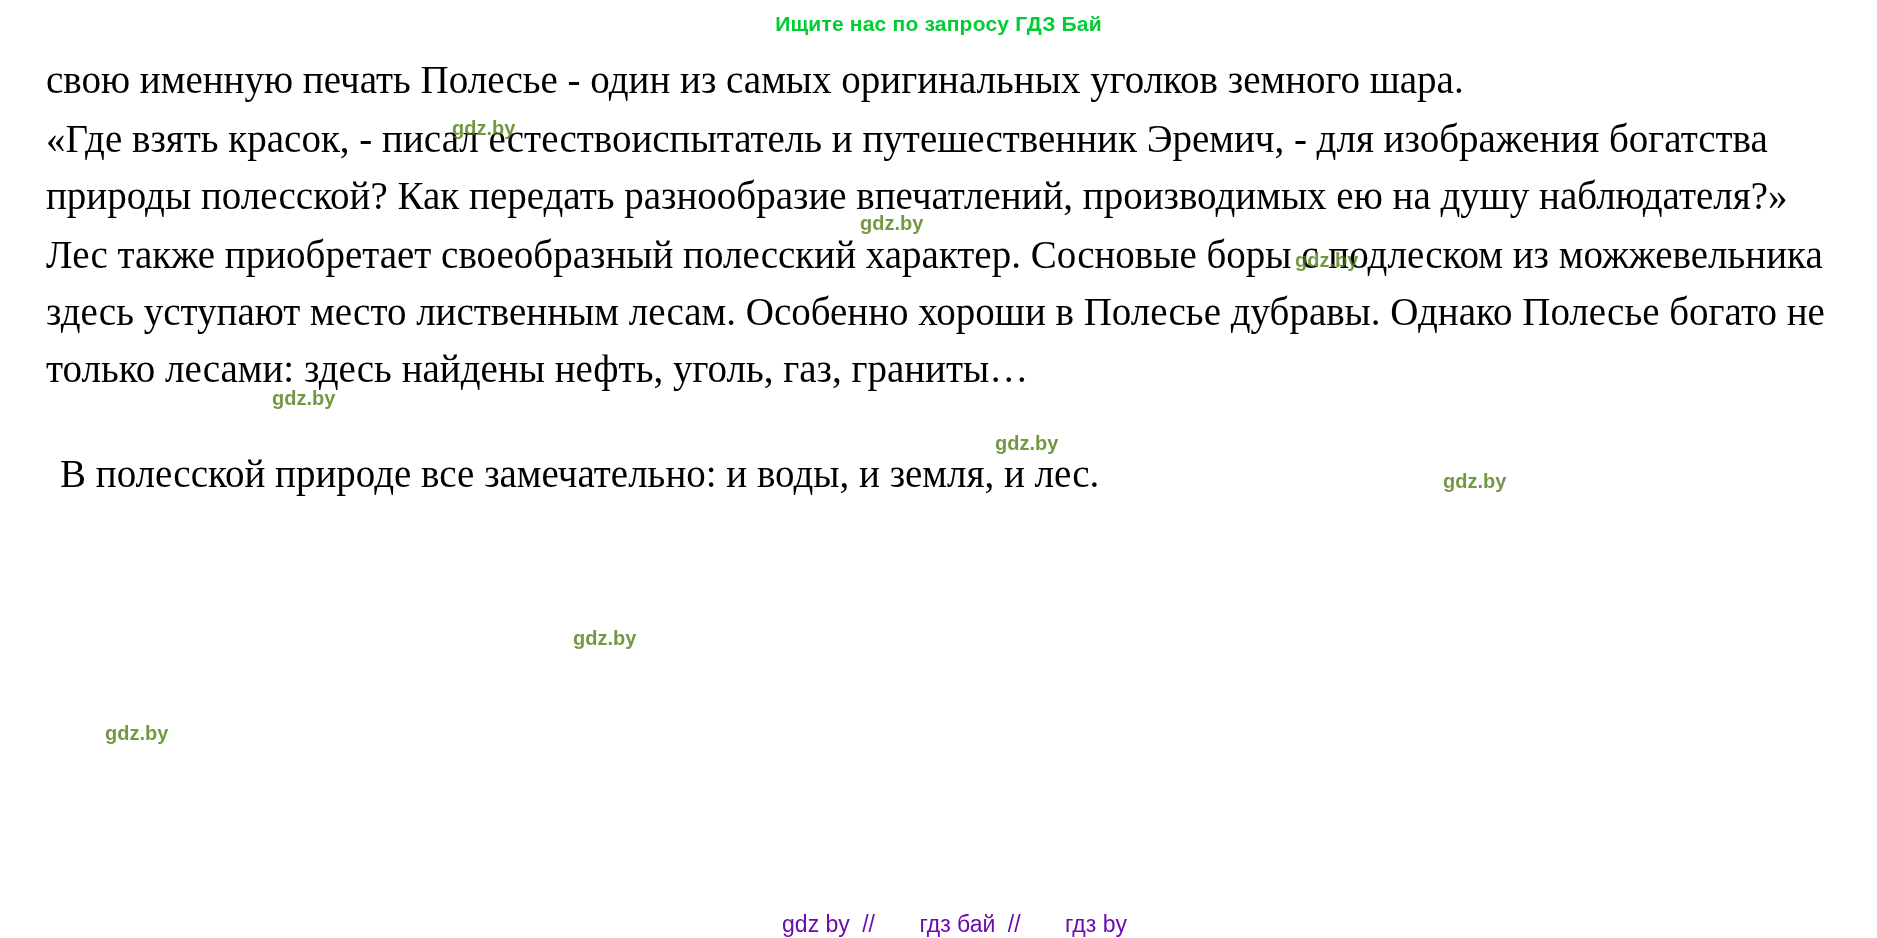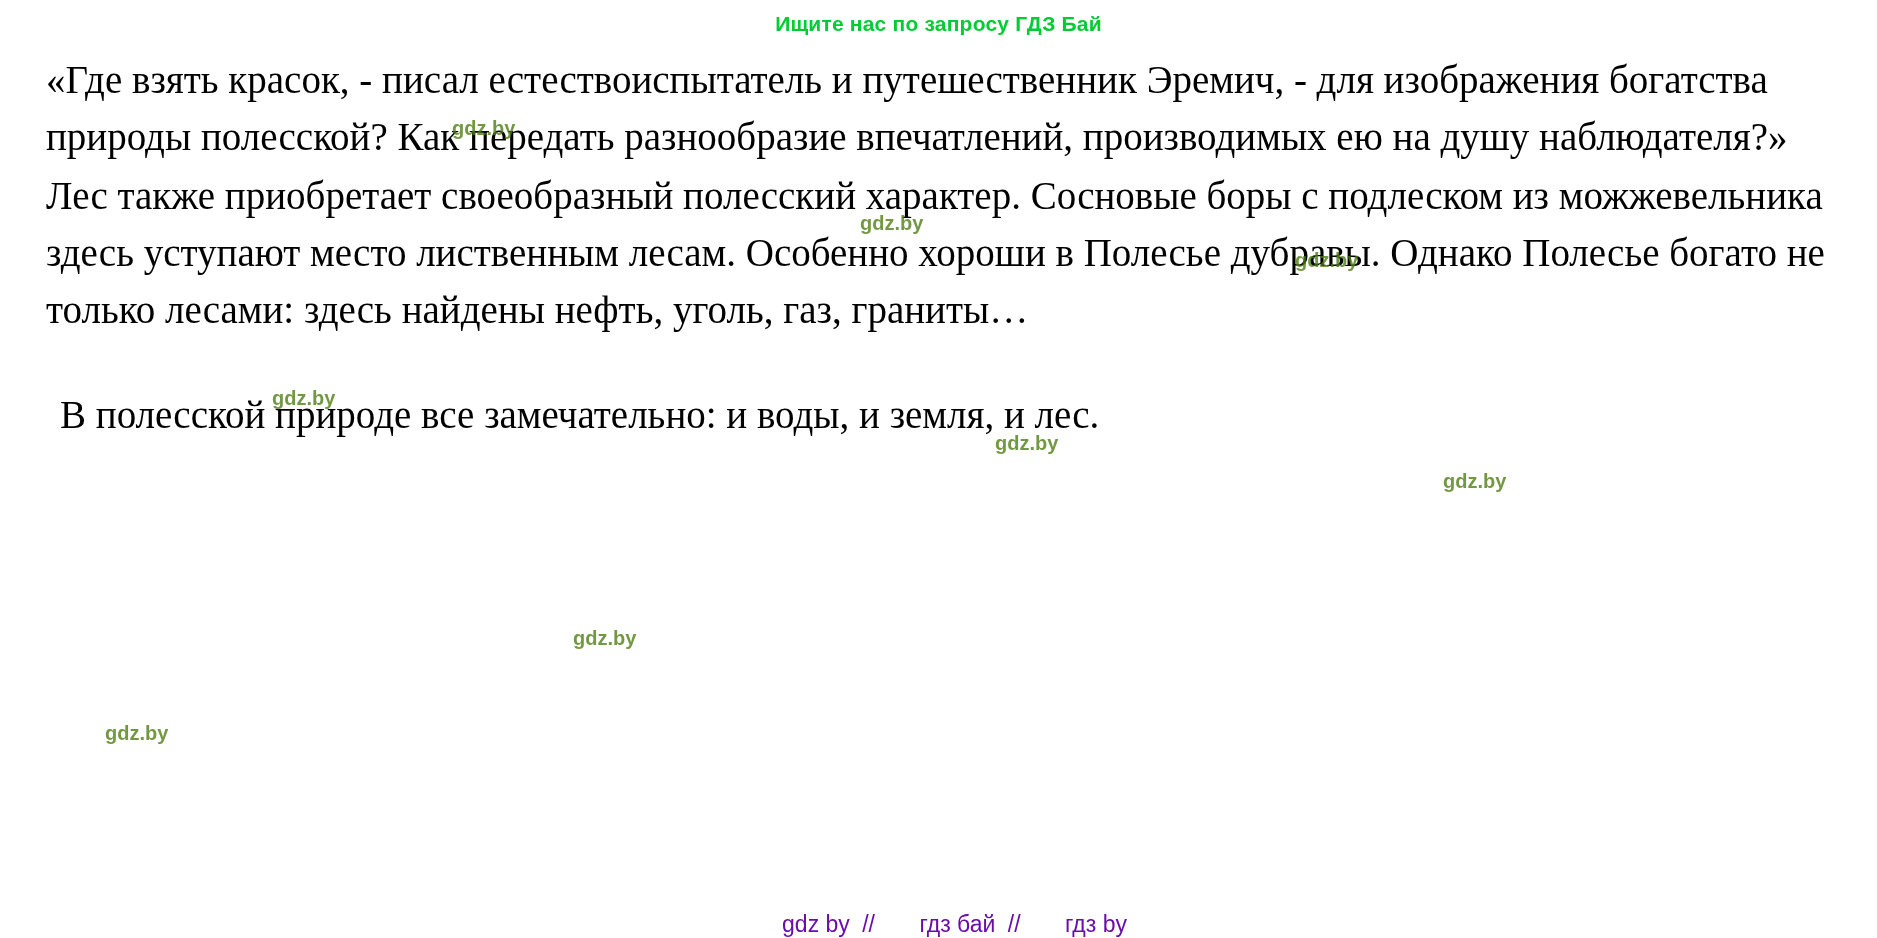--- a/index.html
+++ b/index.html
@@ -94,20 +94,21 @@
   }
 </style>
 </head>
 <body>
 
 <div id="page">
 
   <div class="top-banner">Ищите нас по запросу ГДЗ Бай</div>
 
   <div class="doc-body">
+    <p>свою именную печать Полесье - один из самых оригинальных уголков земного шара.</p>
     <p>«Где взять красок, - писал естествоиспытатель и путешественник Эремич, - для изображения богатства природы полесской?  Как передать разнообразие впечатлений, производимых ею на душу наблюдателя?»</p>
     <p>Лес также приобретает своеобразный  полесский характер. Сосновые боры с подлеском из можжевельника здесь уступают место лиственным лесам. Особенно хороши в Полесье дубравы. Однако Полесье богато не только лесами: здесь найдены нефть, уголь, газ, граниты…</p>
     <p class="indent-small"> В полесской природе все замечательно: и воды, и земля, и лес.</p>
   </div>
 
   <div class="wm" style="left:452px; top:105px;">gdz.by</div>
   <div class="wm" style="left:860px; top:200px;">gdz.by</div>
   <div class="wm" style="left:1295px; top:237px;">gdz.by</div>
   <div class="wm" style="left:272px; top:375px;">gdz.by</div>
   <div class="wm" style="left:995px; top:420px;">gdz.by</div>

